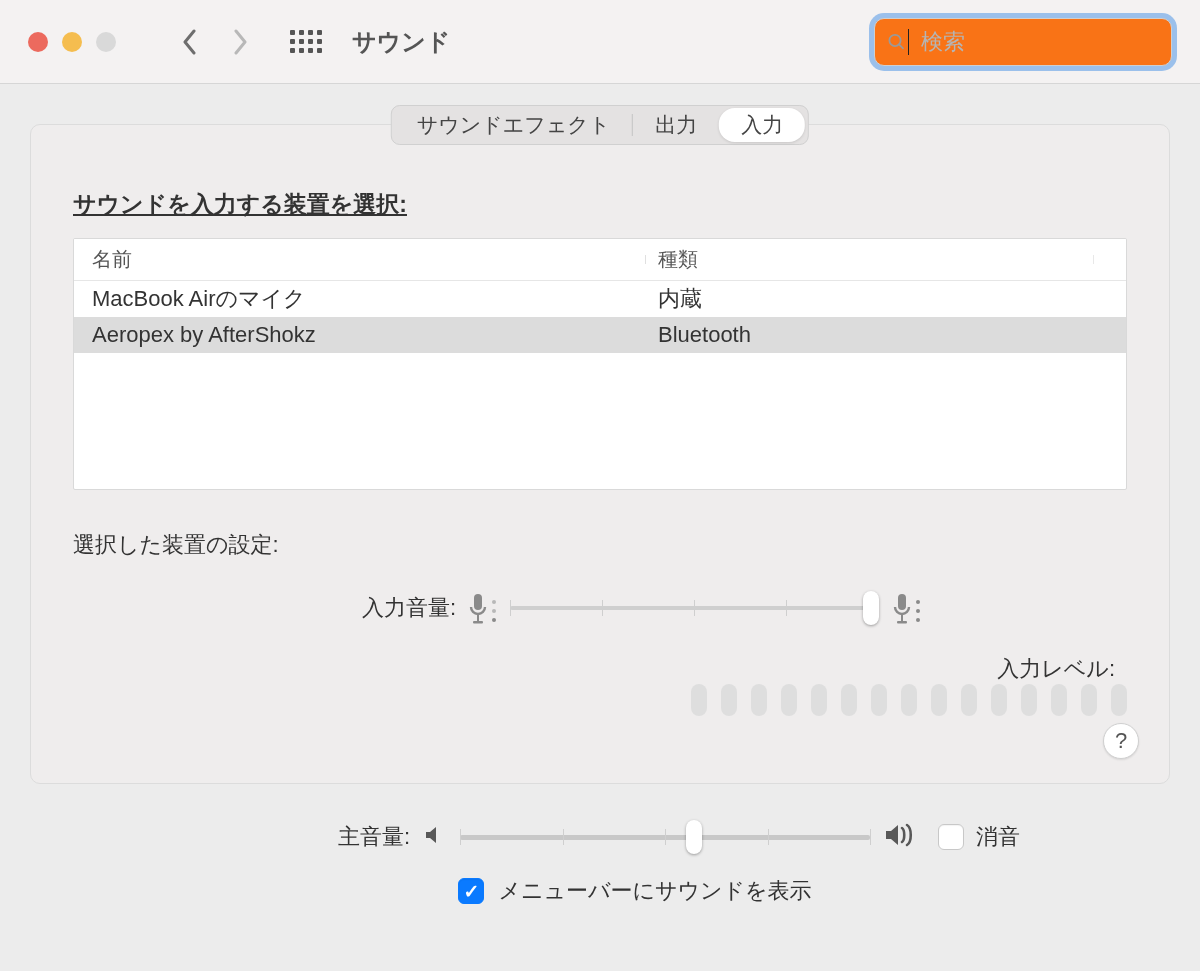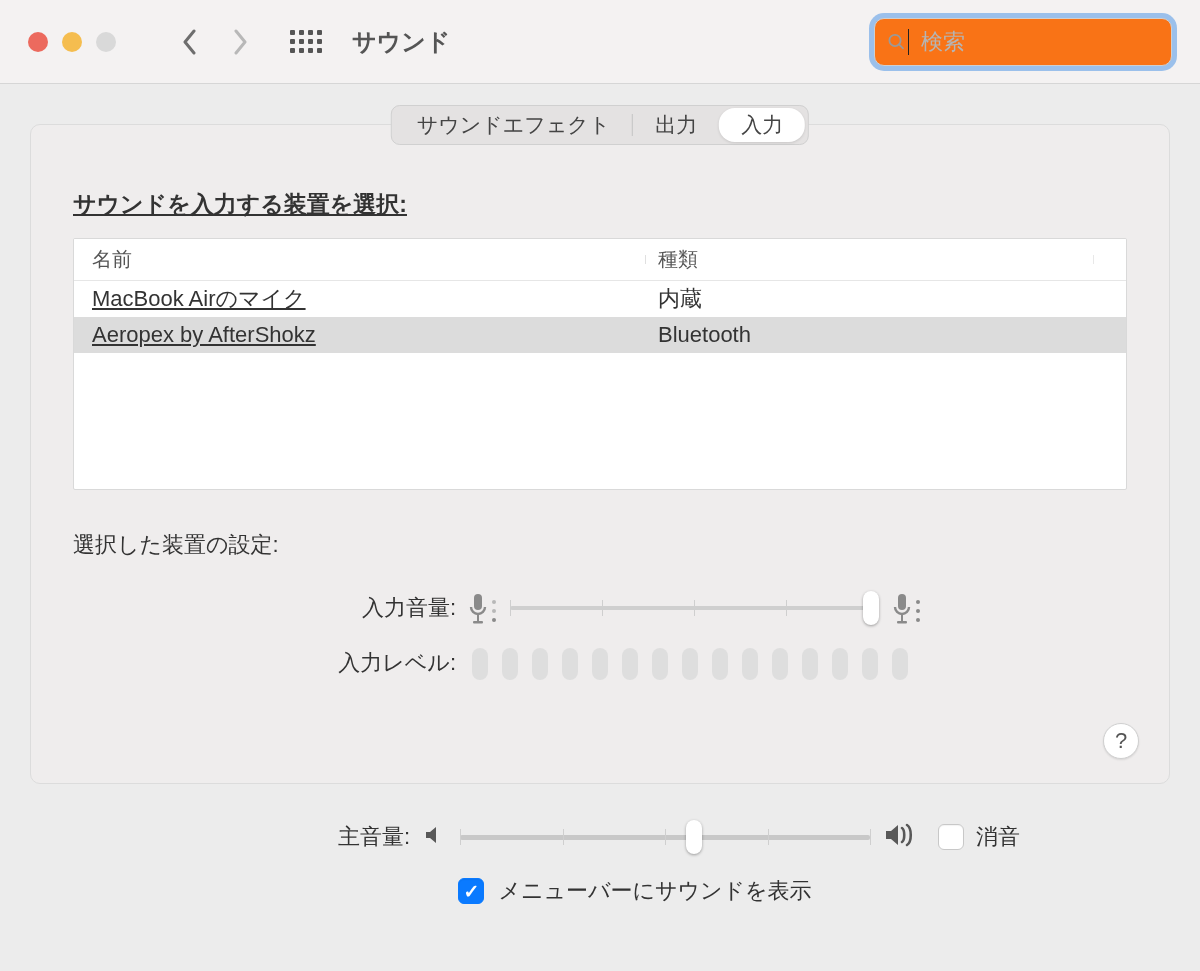--- a/index.html
+++ b/index.html
@@ -32,37 +32,37 @@
 
     .card-inner{padding:50px 42px 0;}
     .hdr {font-size:23px; font-weight:600; margin-top:14px;text-decoration:underline;}
     .table { margin-top:18px; height:252px; background:#fff; border:1px solid #d9d9d9; border-radius:2px; overflow:hidden;}
     .thead{display:flex;height:42px;align-items:center;border-bottom:1px solid #e6e6e6;background:#fff;font-size:20px;color:#555;}
     .tc1{width:572px;padding-left:18px;position:relative;}
     .tc1::after{content:"";position:absolute;right:0;top:9px;bottom:9px;width:1px;background:#e0e0e0;}
     .tc2{flex:1;padding-left:12px;position:relative;}
     .tc2::after{content:"";position:absolute;right:32px;top:9px;bottom:9px;width:1px;background:#e8e8e8;}
     .trow{display:flex;height:36px;align-items:center;font-size:22px;}
-    .trow .c1{width:572px;padding-left:18px;text-decoration:underline;} .trow .c2{flex:1;padding-left:12px;}
+    .trow .c1{width:572px;padding-left:18px;} .trow .c2{flex:1;padding-left:12px;}
     .trow.sel{background:#dcdcdc;}
 
     .setlbl{font-size:22px;margin-top:40px;}
     .sliderrow{display:flex;align-items:center;margin-top:32px;}
     .lbl{width:395px;text-align:right;font-size:22px;padding-right:12px;}
     .mic{display:flex;align-items:flex-end;gap:4px;}
     .mic svg{fill:#8a8a8a;}
     .dots3{display:flex;flex-direction:column;gap:5px;margin-bottom:2px;}
     .dots3 span{width:4px;height:4px;border-radius:50%;background:#b8b8b8;}
     .dots3 span:nth-child(3){background:#8a8a8a;}
     .dots3b span{background:#8a8a8a;}
     .track{position:relative;width:368px;height:4px;background:#cfcfcf;border-radius:2px;margin:0 14px;}
     .tick{position:absolute;top:-6px;width:1px;height:16px;background:#cfcfcf;}
     .thumb{position:absolute;top:-15px;width:16px;height:34px;border-radius:8px;background:#fff;box-shadow:0 1px 3px rgba(0,0,0,.35);cursor:pointer;}
 
-    .lvlrow{display:flex;align-items:flex-start;margin-top:24px;}
+    .lvlrow{display:flex;align-items:flex-end;margin-top:30px;flex-direction:column;}
     .lvlbar{display:flex;gap:14px;margin-left:4px;}
     .cell{width:16px;height:32px;border-radius:8px;background:#dedede;}
 
     .help{position:absolute;right:30px;bottom:24px;width:36px;height:36px;border-radius:50%;background:#fff;border:1px solid #d0d0d0;display:flex;align-items:center;justify-content:center;font-size:22px;color:#555;box-shadow:0 1px 2px rgba(0,0,0,.1);cursor:pointer;}
 
     
     .bottom{margin:38px 30px 0;}
     .volrow{display:flex;align-items:center;}
     .volrow .lbl{width:392px;}
     .spk svg{fill:#585858;}

